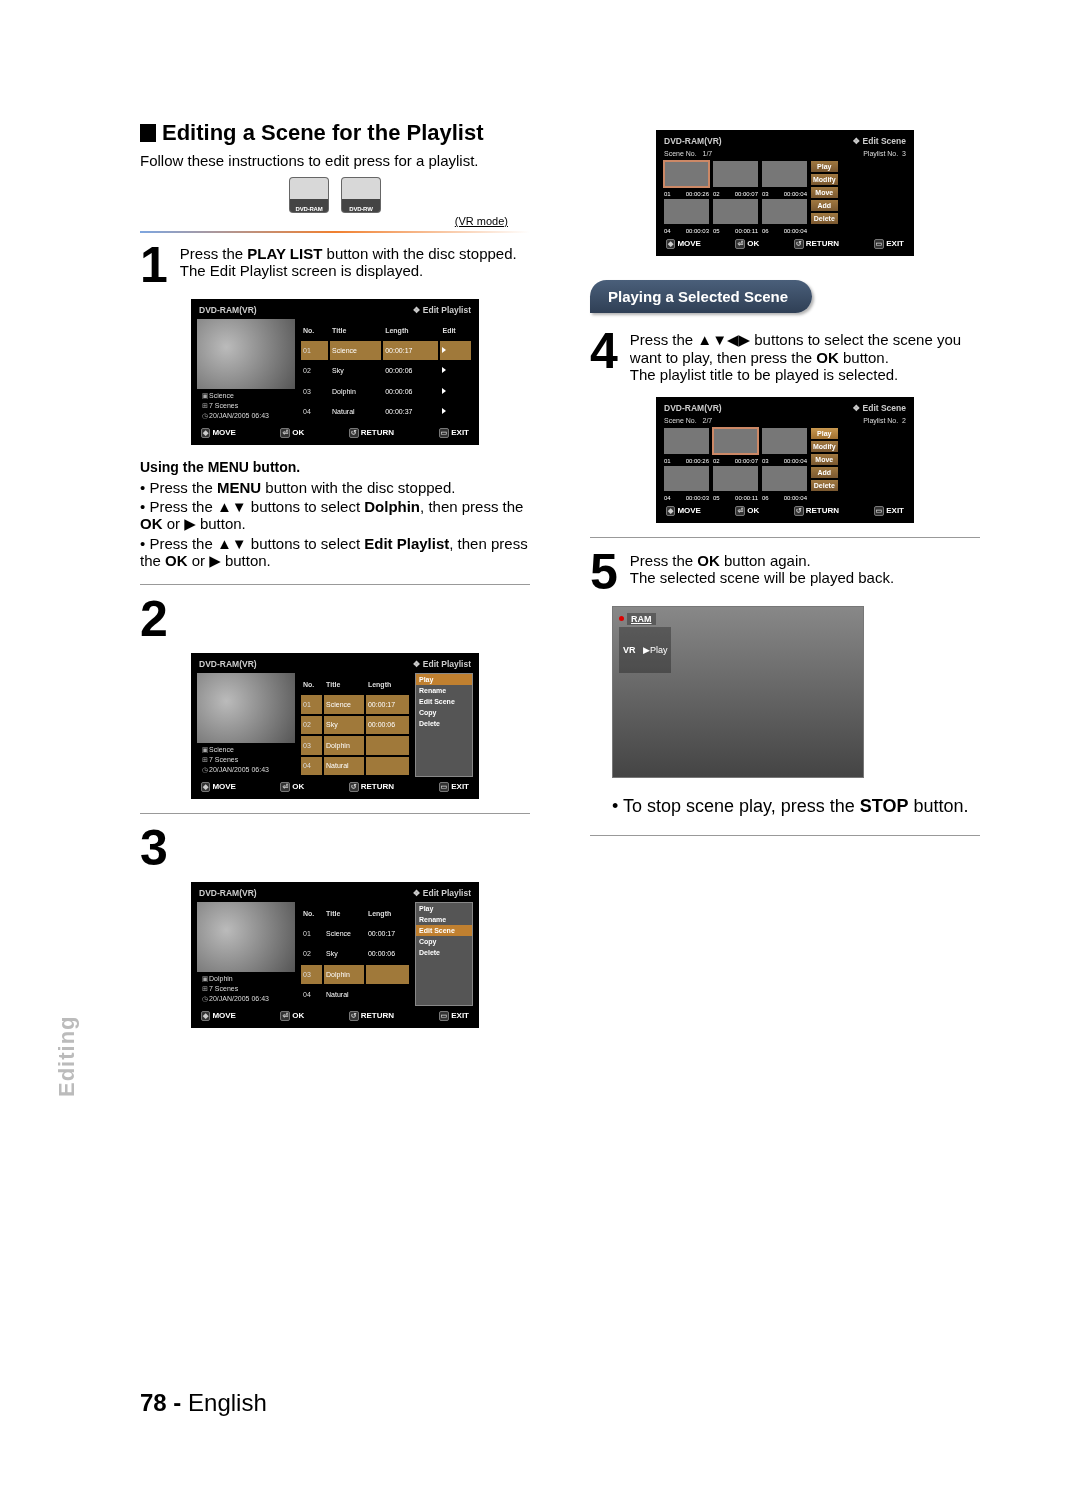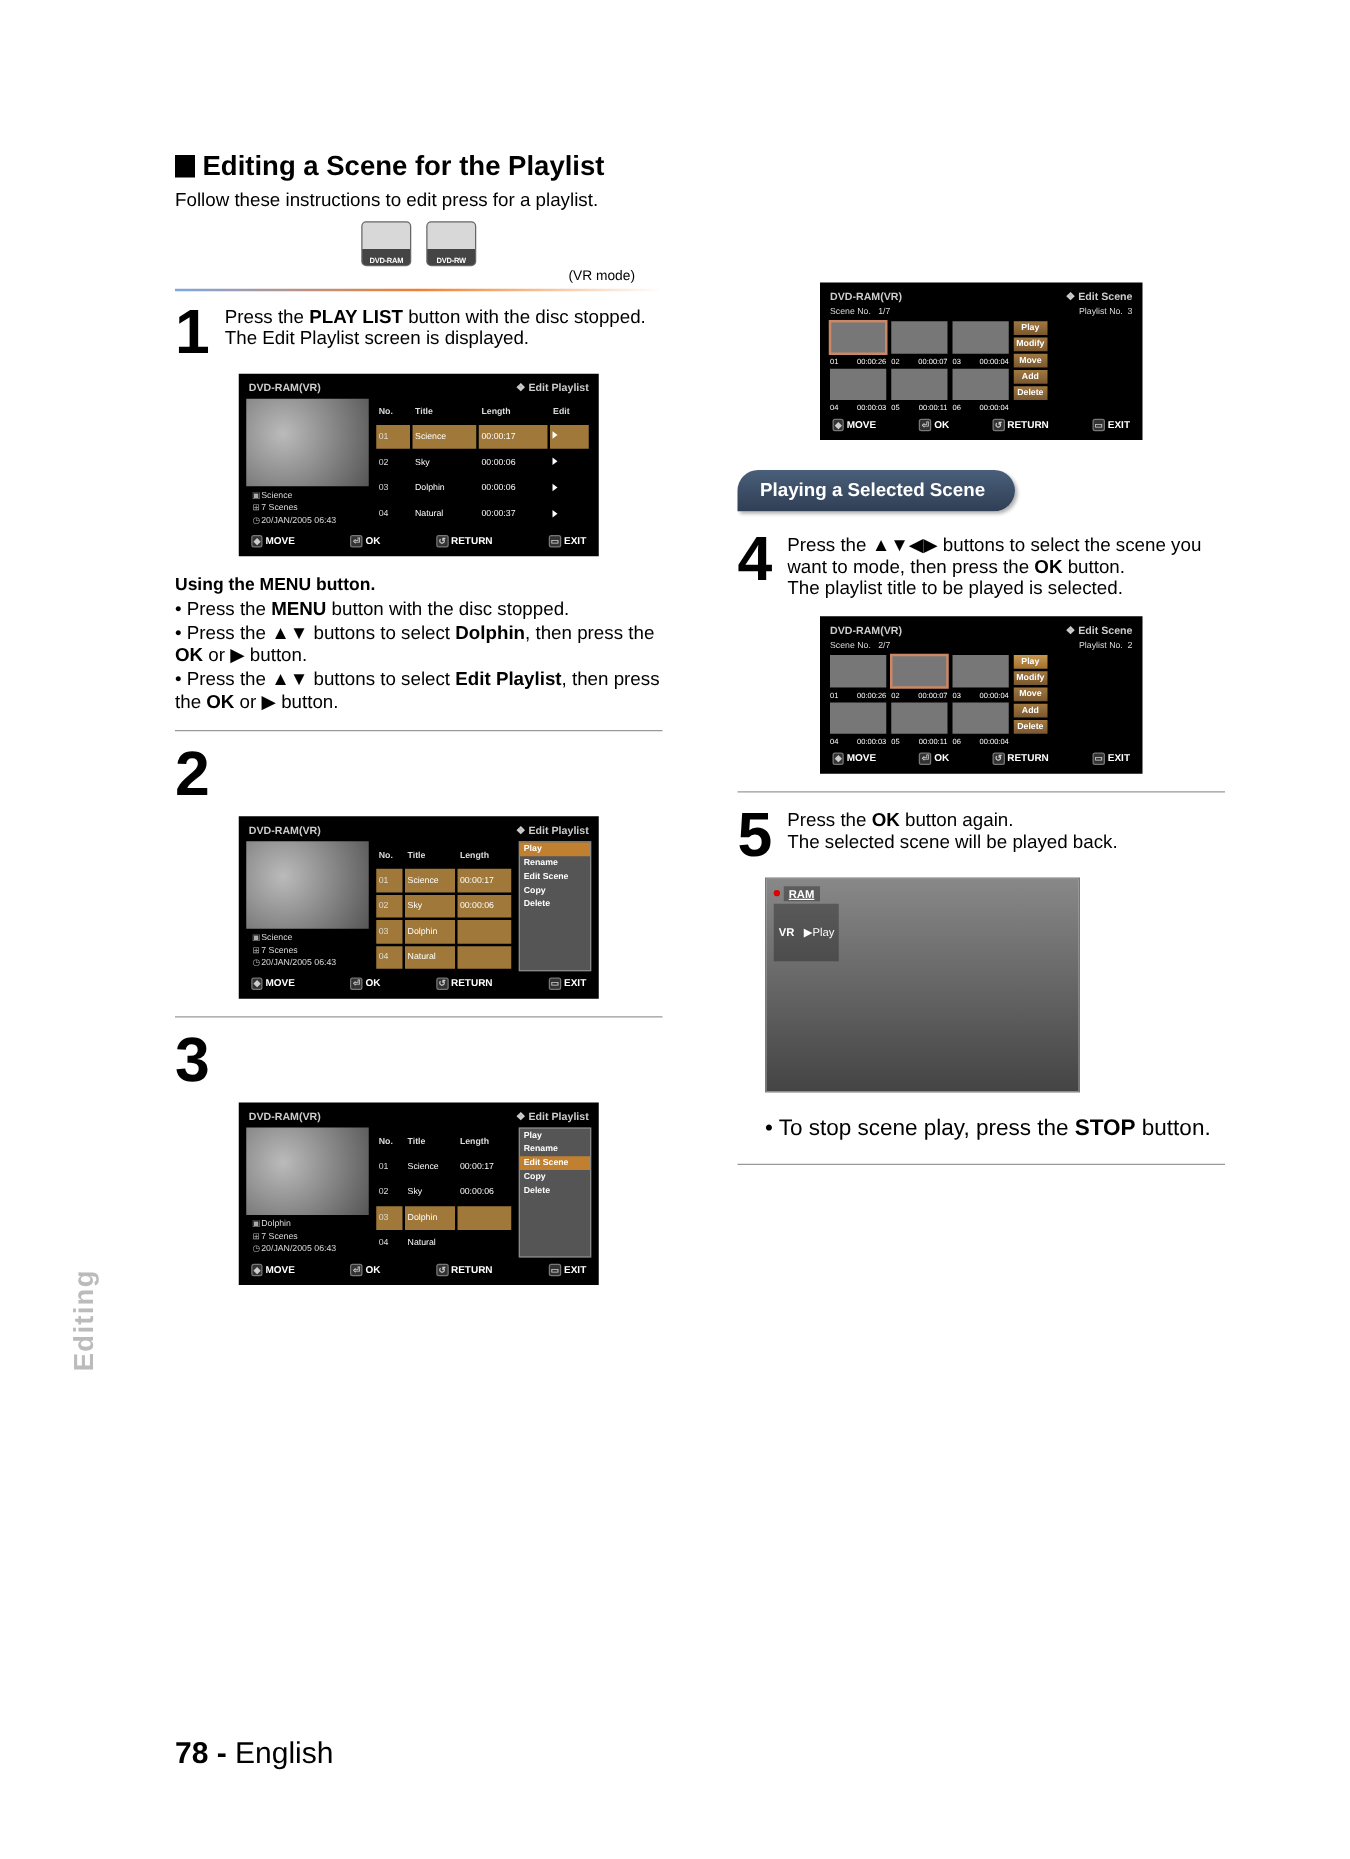--- a/index.html
+++ b/index.html
@@ -14,21 +14,20 @@
     width: 1080px;
     height: 1487px;
     margin: 0 auto;
     position: relative;
     box-sizing: border-box;
     padding: 120px 100px 60px 140px;
   }
   .columns {
     display: flex;
     gap: 60px;
-    align-items: center;
   }
   .col {
     flex: 1;
     min-width: 0;
   }
   .sectitle {
     font-size: 22px;
     font-weight: bold;
     margin-bottom: 6px;
   }
@@ -73,20 +72,21 @@
     font-size: 6px;
     font-weight: bold;
     color: #fff;
     letter-spacing: -0.2px;
   }
   .vrmode {
     font-size: 11px;
     text-align: right;
     padding-right: 22px;
     margin-bottom: 4px;
+    text-decoration: underline;
   }
   .gradbar {
     height: 2px;
     background: linear-gradient(to right, #7ea6e0, #f08030 50%, #fff);
     margin-bottom: 12px;
   }
   .stepnum {
     font-size: 50px;
     font-weight: bold;
     line-height: 0.8;
@@ -576,21 +576,21 @@
           <span><span class="kbkey">↺</span><b>RETURN</b></span>
           <span><span class="kbkey">▭</span><b>EXIT</b></span>
         </div>
       </div>
 
       <div class="pill">Playing a Selected Scene</div>
 
       <div class="step clear">
         <div class="stepnum">4</div>
         <div class="stepbody">
-          <span>Press the ▲▼◀▶ buttons to select the scene you want to mode, then press the </span><b>OK</b><span> button.</span><br>
+          <span>Press the ▲▼◀▶ buttons to select the scene you want to play, then press the </span><b>OK</b><span> button.</span><br>
           <span>The playlist title to be played is selected.</span>
         </div>
       </div>
 
       
       <div class="ui ui-scene" style="width:250px;">
         <div class="hdr">
             <span>DVD-RAM(VR)</span>
             <span>❖ <span>Edit Scene</span></span>
           </div>

